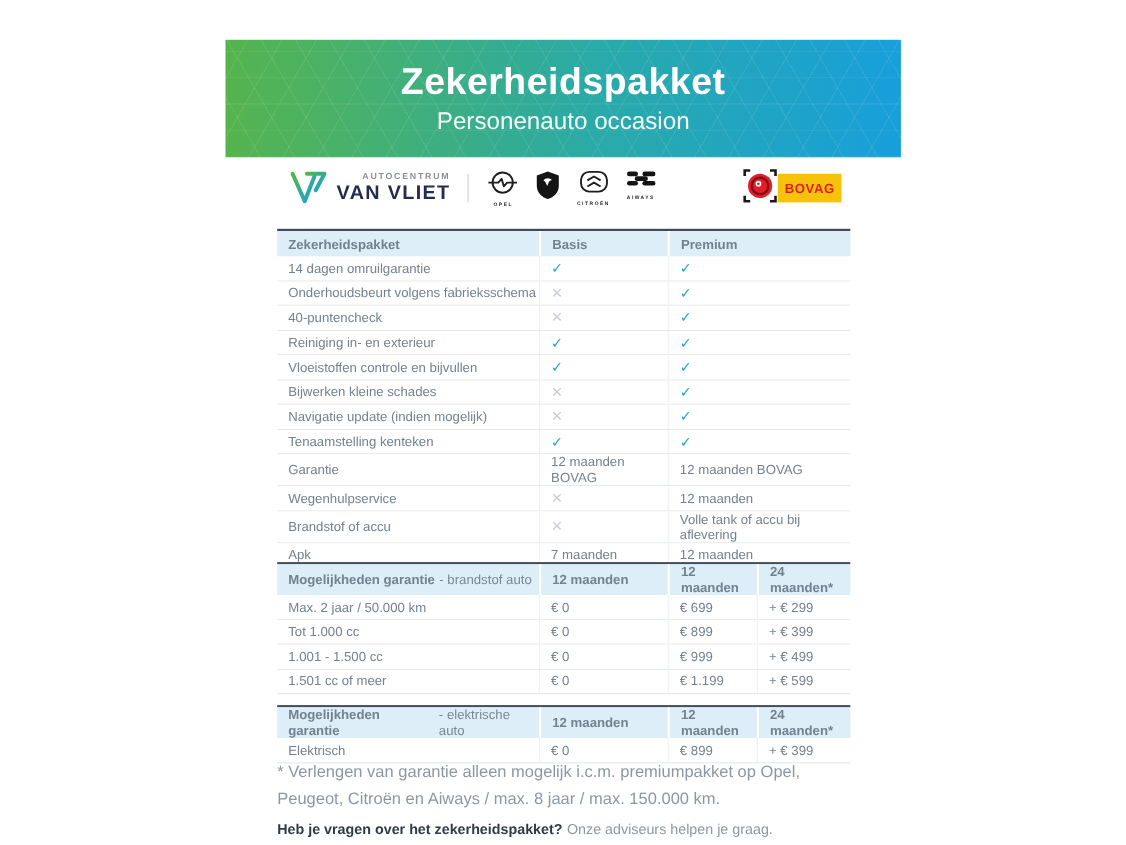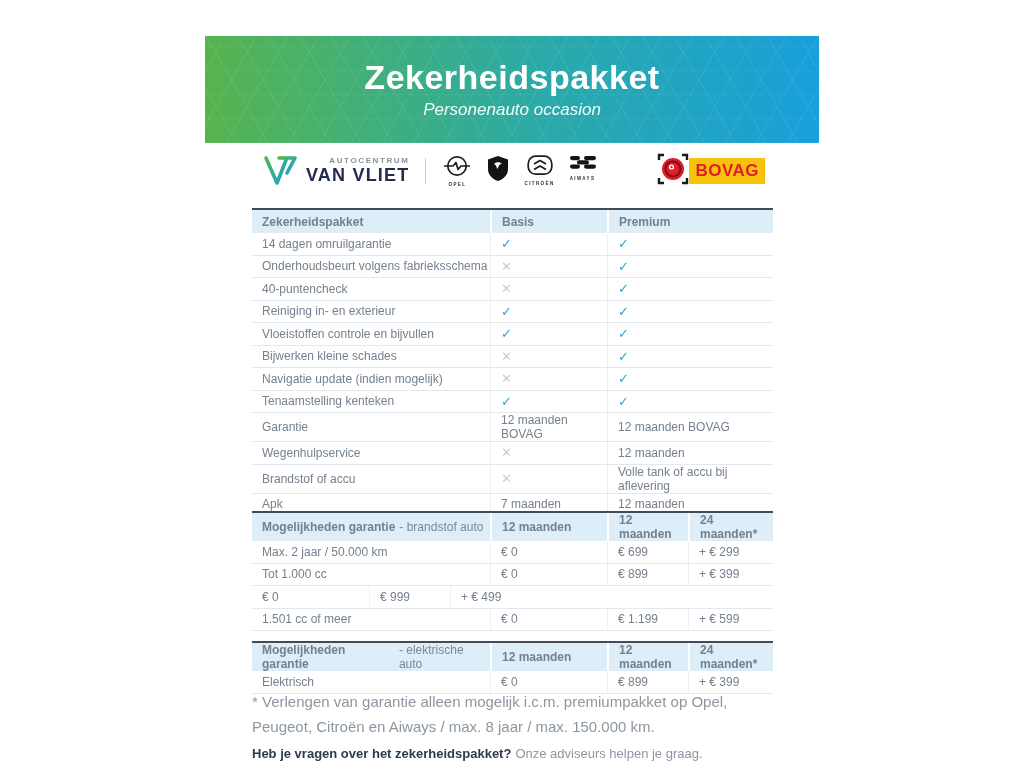--- a/index.html
+++ b/index.html
@@ -12,38 +12,38 @@
     position:absolute; left:205px; top:0; width:614px; height:107px;
     background-image:
       repeating-linear-gradient(60deg,  rgba(255,255,255,0.08) 0 1px, transparent 1px 27px),
       repeating-linear-gradient(-60deg, rgba(255,255,255,0.08) 0 1px, transparent 1px 27px),
       repeating-linear-gradient(0deg,   rgba(255,255,255,0.05) 0 1px, transparent 1px 24px),
       linear-gradient(90deg,#56b44e 0%, #2aaaa8 55%, #189fdb 100%);
     display:flex; flex-direction:column; align-items:center; justify-content:center;
     color:#fff; text-align:center;
   }
   .banner h1 { font-size:34px; font-weight:bold; letter-spacing:0.5px; line-height:1.1; }
-  .banner .subtitle { font-size:17px; font-weight:normal; opacity:0.95; margin-top:4px;font-style:italic; }
+  .banner .subtitle { font-size:22px; font-weight:normal; opacity:0.95; margin-top:4px; }
 
   
   .logo-row {
     position:absolute; left:205px; top:109px; width:614px; height:52px;
     display:flex; align-items:center; padding:0 54px 0 57px;
   }
   .dealer-logo { display:flex; align-items:center; gap:7px; }
   .dealer-text { display:flex; flex-direction:column; line-height:1.15;align-items:flex-end; }
   .dealer-top { font-size:8px; letter-spacing:1.6px; color:#8a9096; font-weight:bold; }
   .dealer-bottom { font-size:18px; letter-spacing:1.2px; color:#242b50; font-weight:bold; }
   .logo-divider { width:1px; height:26px; background:#c9ced3; margin:0 16px; }
   .brands { display:flex; align-items:flex-start; gap:15px; }
   .brand { display:flex; flex-direction:column; align-items:center; gap:1px; }
   .brand-label { font-size:4.5px; letter-spacing:1.4px; color:#2a2a2a; font-weight:bold; }
   .bovag { margin-left:auto; display:flex; align-items:center; }
   .bovag-plate { height:26px; background:#f6c20a; display:flex; align-items:center; padding:0 6px; }
-  .bovag-text { color:#e01e2a; font-weight:bold; font-size:17px; letter-spacing:0.5px; font-stretch:condensed; }
+  .bovag-text { color:#e01e2a; font-weight:bold; font-size:12px; letter-spacing:0.5px; font-stretch:condensed; }
 
   
   .tbl { position:absolute; left:252px; width:521px; font-size:12px; }
   .t-row { display:flex; border-bottom:1px solid #e4e8ec; background:#fff; }
   .t-row .cell { display:flex; align-items:center; padding-left:10px; min-height:21.5px; }
   .t-row .cell + .cell { border-left:1px solid #eef1f4; }
   .t-head { border-top:2px solid #3f4c59; border-bottom:none; }
   .t-head .cell { background:#ddeef8; min-height:23px; font-weight:bold; color:#2d3a47; }
   .t-head .cell + .cell { border-left:2px solid #ffffff; }
   .t-head .hl { font-weight:normal; color:#7b8894; margin-left:4px; }
@@ -283,20 +283,21 @@
         <div class="cell c2">€ 699</div>
         <div class="cell c3">+ € 299</div>
       </div>
       <div class="t-row">
         <div class="cell c0">Tot 1.000 cc</div>
         <div class="cell c1">€ 0</div>
         <div class="cell c2">€ 899</div>
         <div class="cell c3">+ € 399</div>
       </div>
       <div class="t-row">
+        <div class="cell c0">1.001 - 1.500 cc</div>
         <div class="cell c1">€ 0</div>
         <div class="cell c2">€ 999</div>
         <div class="cell c3">+ € 499</div>
       </div>
       <div class="t-row">
         <div class="cell c0">1.501 cc of meer</div>
         <div class="cell c1">€ 0</div>
         <div class="cell c2">€ 1.199</div>
         <div class="cell c3">+ € 599</div>
       </div>

